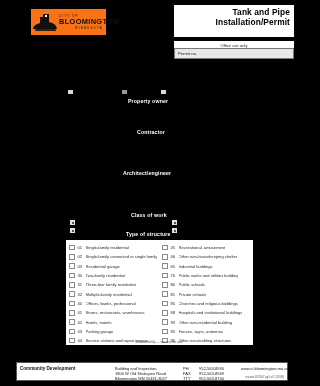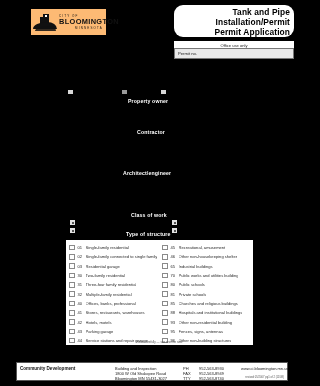--- a/index.html
+++ b/index.html
@@ -6,42 +6,42 @@
   body{
     width:298px;height:386px;background:#000;overflow:hidden;
     font-family:"Liberation Sans",sans-serif;
     -webkit-font-smoothing:none;
   }
   .page{position:relative;width:298px;height:386px;background:#000;}
 
   
   .logo-box{
     position:absolute;left:31px;top:9px;width:75px;height:26px;
-    background:#fdba74;display:flex;align-items:center;
+    background:#f97316;display:flex;align-items:center;
   }
   .logo-mark{position:relative;width:24px;height:22px;margin-left:2px;flex:none;}
   .logo-mark .hill{
     position:absolute;left:0;bottom:4px;width:24px;height:7px;background:#111;
     border-radius:60% 40% 0 0/100% 100% 0 0;
   }
   .logo-mark .hill2{
     position:absolute;left:2px;bottom:2px;width:21px;height:5px;background:#111;
     border-radius:70% 30% 0 0/100% 100% 0 0;opacity:.85;
   }
   .logo-mark .bldg{position:absolute;left:10px;top:3px;width:6px;height:11px;background:#111;}
   .logo-mark .bldg2{position:absolute;left:7px;top:6px;width:3px;height:8px;background:#111;}
   .logo-mark .sun{position:absolute;left:12px;top:4px;width:2px;height:2px;background:#fff;}
   .logo-text{margin-left:2px;line-height:1;color:#111;}
   .logo-city{font-size:3px;letter-spacing:1.1px;}
   .logo-name{font-size:7.4px;font-weight:bold;letter-spacing:.35px;margin-top:.5px;}
   .logo-state{font-size:2.9px;letter-spacing:1.2px;margin-top:1px;text-align:center;}
 
   .title-box{
     position:absolute;left:174px;top:5px;width:120px;height:32px;background:#fff;
-    color:#000;text-align:right;padding:2px 4px 0 0;box-sizing:border-box;border-radius:9px;
+    color:#000;text-align:right;padding:2px 4px 0 0;box-sizing:border-box;
   }
   .title-box div{font-size:8.4px;font-weight:bold;line-height:10.1px;letter-spacing:.1px;}
 
   .office-box{
     position:absolute;left:174px;top:40px;width:120px;height:8px;background:#fff;
     border-top:1px solid #000;box-sizing:border-box;
   }
   .office-box span{
     display:block;text-align:center;font-size:4.1px;color:#222;margin-top:1.5px;
   }
@@ -112,21 +112,20 @@
     <div class="logo-text">
       <div class="logo-city">CITY OF</div>
       <div class="logo-name">BLOOMINGTON</div>
       <div class="logo-state">MINNESOTA</div>
     </div>
   </div>
 
   <div class="title-box">
     <div>Tank and Pipe</div>
     <div>Installation/Permit</div>
-    <div>Permit Application</div>
   </div>
 
   <div class="office-box">
     <span>Office use only</span>
   </div>
   <div class="permit-box">
     <span>Permit no.</span>
   </div>
 
   <div class="mark" style="left:68px;top:90px;"></div>

